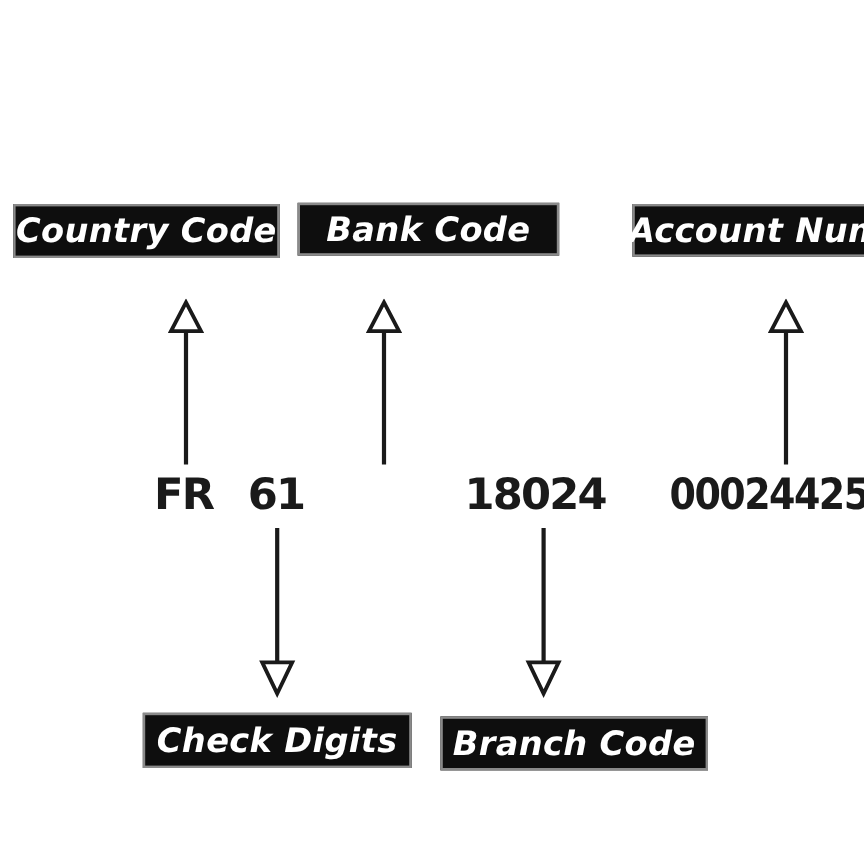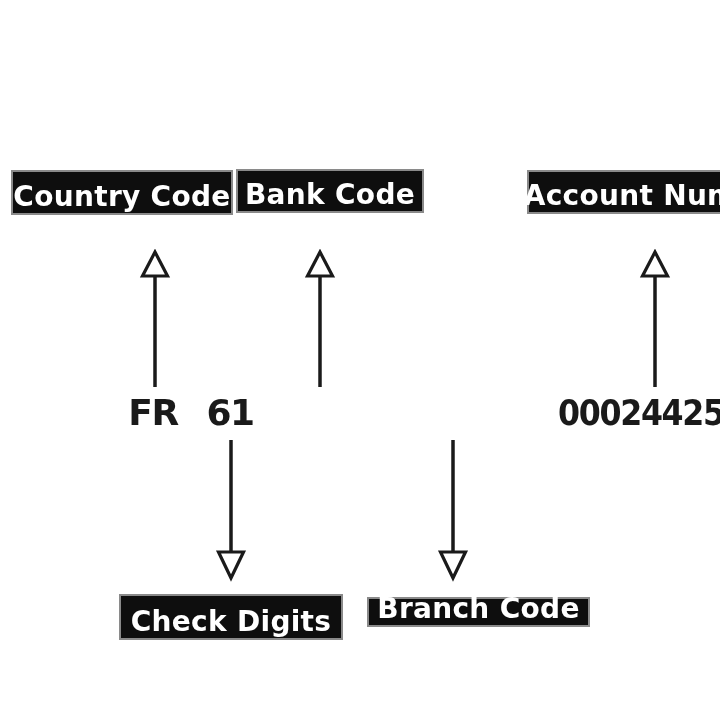--- a/index.html
+++ b/index.html
@@ -21,21 +21,21 @@
   .box{
     position:absolute;
     box-sizing:border-box;
     background:var(--box-fill);
     border:2px solid var(--box-border);
     color:var(--box-text);
     font-size:28px;
     font-weight:bold;
     letter-spacing:.3px;
     white-space:nowrap;
-    display:flex;align-items:flex-end;justify-content:center;
+    display:flex;align-items:center;justify-content:center;font-style:italic;
   }
   .seg{
     position:absolute;
     top:395px;
     font-size:36px;
     font-weight:bold;
     line-height:1;
     letter-spacing:-1.5px;
     color:var(--iban-text);
     white-space:nowrap;
@@ -47,36 +47,37 @@
   .arrow polygon{fill:var(--background);stroke:var(--arrow);stroke-width:3.2;stroke-linejoin:miter;}
 </style>
 </head>
 <body>
 
 <div class="stage">
 
   <div class="box" style="left:11px;top:170px;width:222px;height:45px;">
     <span>Country Code</span>
   </div>
-  <div class="box" style="left:236px;top:169px;width:188px;height:44px;">
+  <div class="box" style="left:248px;top:169px;width:218px;height:44px;">
     <span>Bank Code</span>
   </div>
   <div class="box" style="left:527px;top:170px;width:260px;height:44px;">
     <span>Account Number</span>
   </div>
 
   <div class="box" style="left:119px;top:594px;width:224px;height:46px;">
     <span>Check Digits</span>
   </div>
-  <div class="box" style="left:367px;top:597px;width:223px;height:30px;">
+  <div class="box" style="left:367px;top:597px;width:223px;height:45px;">
     <span>Branch Code</span>
   </div>
 
   <div class="seg centered" style="left:153px;">FR</div>
   <div class="seg centered" style="left:230px;">61</div>
+  <div class="seg centered" style="left:446px;">18024</div>
   <div class="seg clipped" style="left:558px;">00024425</div>
 
   <svg class="arrow" style="left:139px;top:249px;" width="32" height="140" viewBox="0 0 32 140">
     <line x1="16" y1="27" x2="16" y2="138"></line>
     <polygon points="16,3 3.5,27 28.5,27"></polygon>
   </svg>
   <svg class="arrow" style="left:304px;top:249px;" width="32" height="140" viewBox="0 0 32 140">
     <line x1="16" y1="27" x2="16" y2="138"></line>
     <polygon points="16,3 3.5,27 28.5,27"></polygon>
   </svg>

